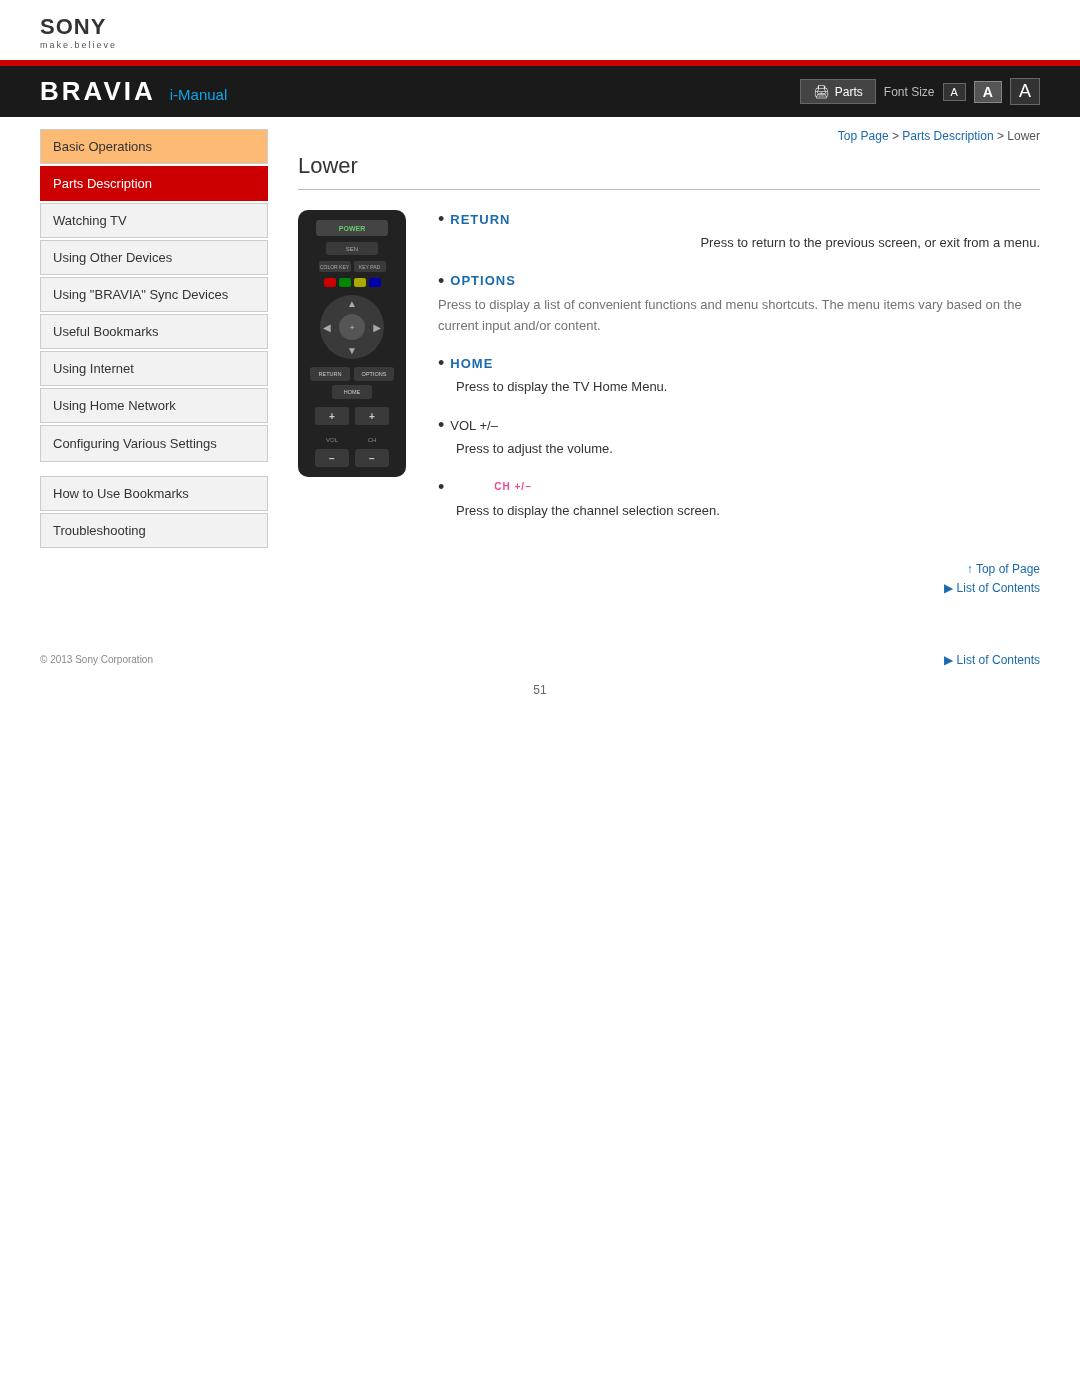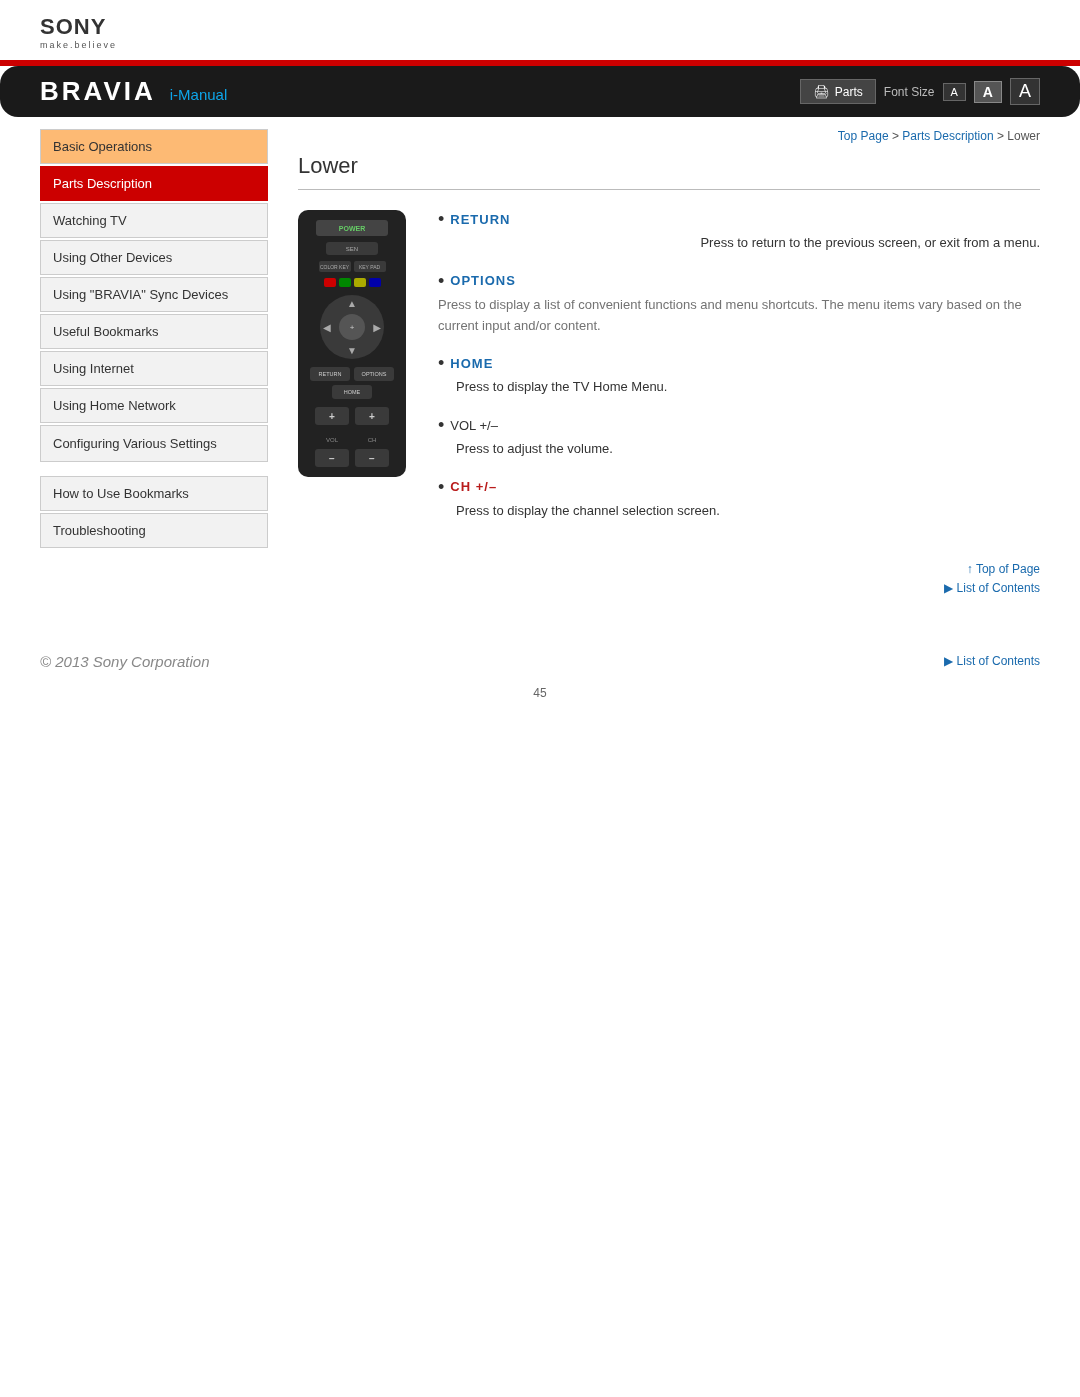--- a/index.html
+++ b/index.html
@@ -8,21 +8,21 @@
 </head>
 <body>
 
 <div style="padding: 14px 40px 4px;">
   <div style="font-size: 22px; font-weight: 900; letter-spacing: 1px; font-family: Arial Black, sans-serif;">SONY</div>
   <div style="font-size: 9px; color: #555; letter-spacing: 2px;">make.believe</div>
 </div>
 
 <div style="height: 6px; background: #c00; margin: 6px 0 0 0;"></div>
 
-<div style="background: #1a1a1a; padding: 10px 40px; display: flex; align-items: center; justify-content: space-between; border-radius: 18px;">
+<div style="background: #1a1a1a; padding: 10px 40px; display: flex; align-items: center; justify-content: space-between;">
   <div style="display: flex; align-items: baseline; gap: 14px;">
     <span style="font-size: 26px; font-weight: 900; color: #fff; letter-spacing: 3px; font-family: Arial Black, sans-serif;">BRAVIA</span>
     <span style="color: #0ea5e9; font-size: 15px;">i-Manual</span>
   </div>
   <div style="display: flex; align-items: center; gap: 8px;">
     <button style="background: #444; border: 1px solid #666; color: #fff; padding: 4px 12px; font-size: 12px; cursor: pointer; display: flex; align-items: center; gap: 5px;">
       <span style="font-size: 13px;">🖨</span>
       <span>Parts</span>
     </button>
     <span style="color: #bbb; font-size: 12px;">Font Size</span>
@@ -199,34 +199,34 @@
           <div style="display: flex; align-items: center; gap: 6px; margin-bottom: 5px;">
             <span style="font-size: 18px; color: #333; line-height: 1;">•</span>
             <span style="font-size: 13px; color: #333;">VOL +/–</span>
           </div>
           <div style="font-size: 13px; color: #333; line-height: 1.6; margin-left: 18px;">Press to adjust the volume.</div>
         </div>
 
         <div style="margin-bottom: 18px;">
           <div style="display: flex; align-items: center; gap: 6px; margin-bottom: 5px;">
             <span style="font-size: 18px; color: #333; line-height: 1;">•</span>
-            <span style="font-size: 13px; font-weight: bold; color: #b91c1c; letter-spacing: 1px;">CH +/–</span>
+            <span style="font-size: 10px; font-weight: bold; color: #ec4899; letter-spacing: 1px; margin-left: 44px;">CH +/–</span>
           </div>
           <div style="font-size: 13px; color: #333; line-height: 1.6; margin-left: 18px;">Press to display the channel selection screen.</div>
         </div>
 
         <div style="margin-top: 40px; text-align: right;">
           <a href="#" style="display: block; color: #1a6aad; font-size: 12px; text-decoration: none; margin-bottom: 5px;">↑ Top of Page</a>
           <a href="#" style="display: block; color: #1a6aad; font-size: 12px; text-decoration: none;">▶ List of Contents</a>
         </div>
       </div>
     </div>
   </div>
 </div>
 
 <div style="display: flex; justify-content: space-between; align-items: center; padding: 16px 40px; margin-top: 30px;">
-  <span style="font-size: 15px; color: #888; font-style: italic;">© 2013 Sony Corporation</span>
+  <span style="font-size: 10px; color: #888;">© 2013 Sony Corporation</span>
   <a href="#" style="color: #1a6aad; font-size: 12px; text-decoration: none;">▶ List of Contents</a>
 </div>
 
 <div style="text-align: center; font-size: 12px; color: #666; padding-bottom: 20px;">
-  <span>45</span>
+  <span>51</span>
 </div>
 
 </body></html>

